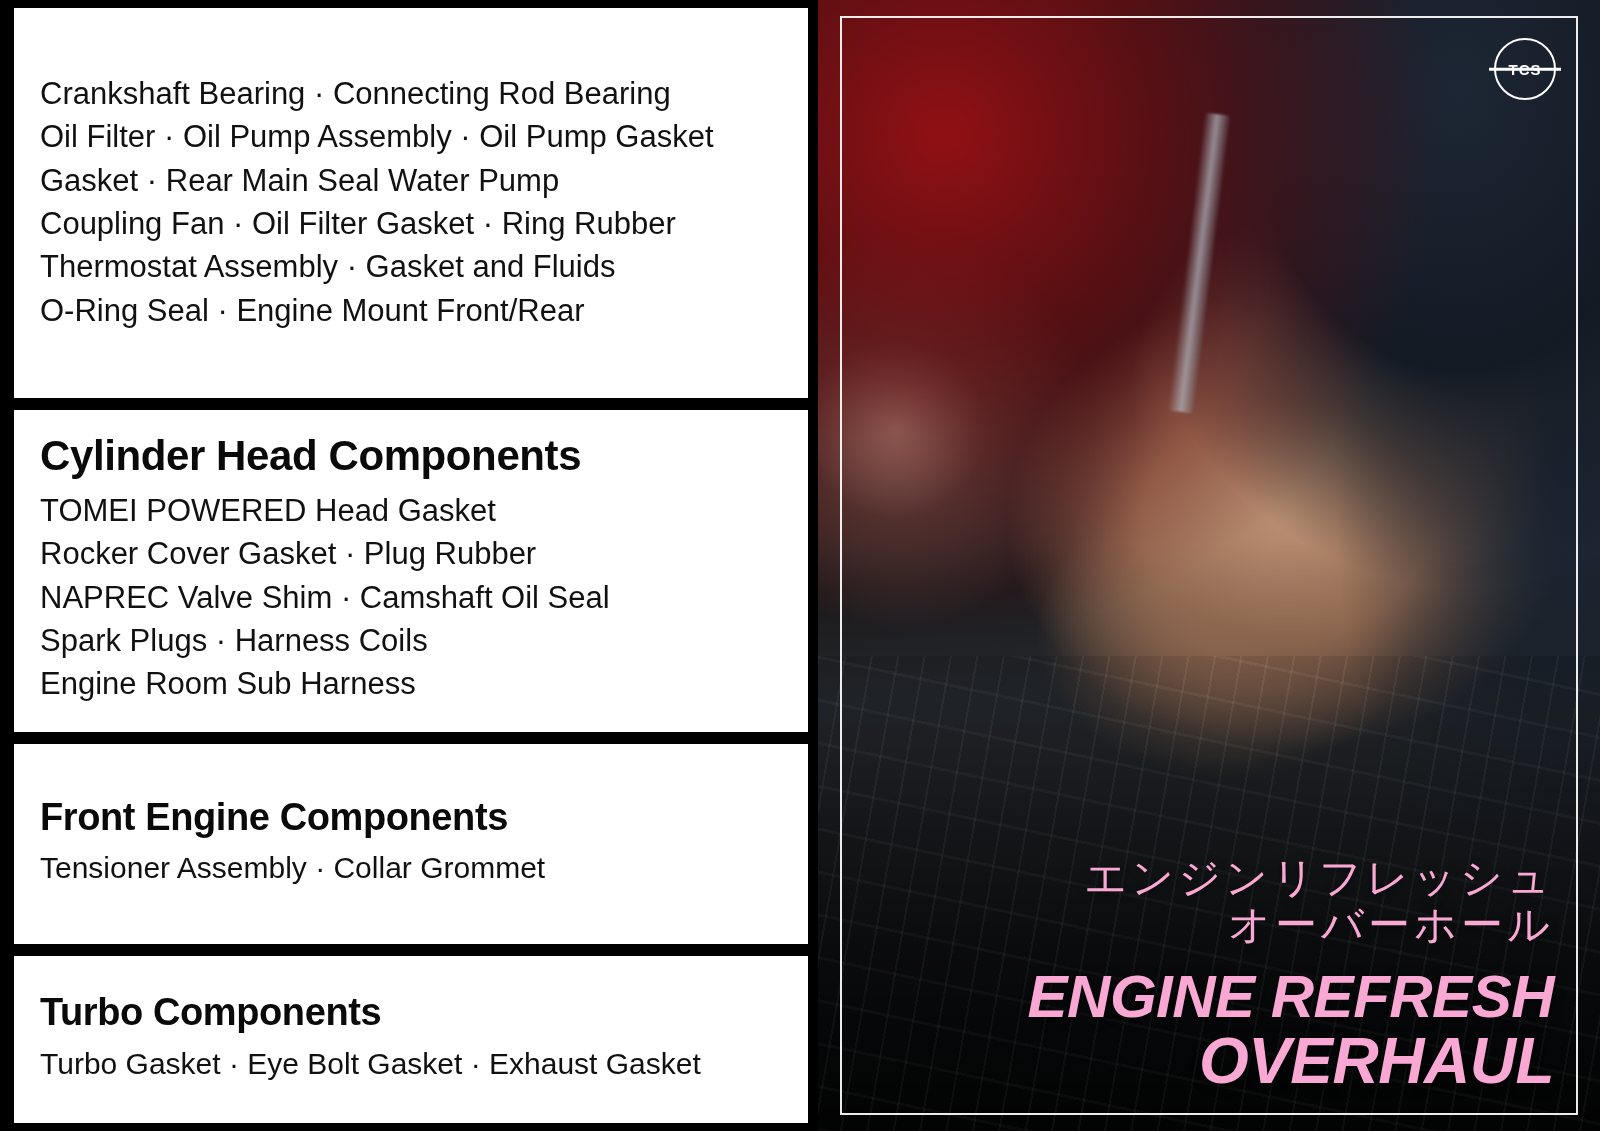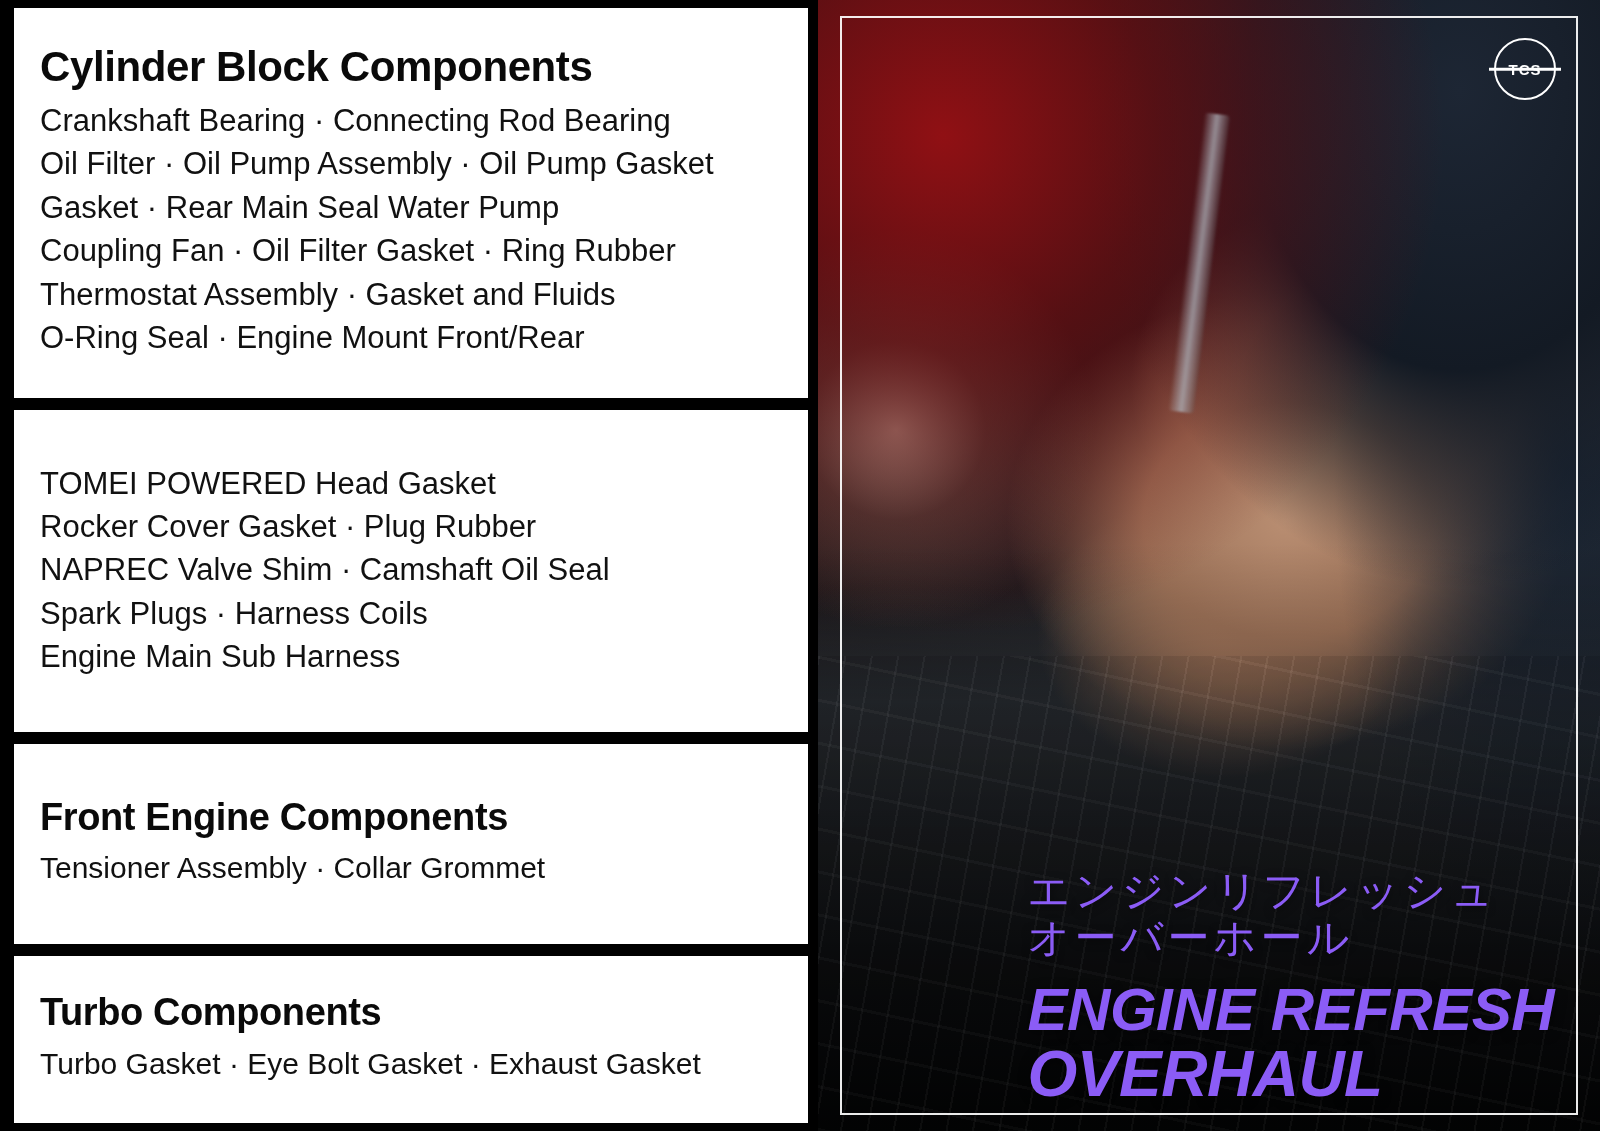--- a/index.html
+++ b/index.html
@@ -176,22 +176,23 @@
     font-weight: bold;
     font-size: 21px;
     letter-spacing: 0.6px;
     text-align: left;
   }
 
   
   .headline {
     position: absolute;
     right: 46px;
-    bottom: 23px;
-    color: #8b5cf6;
+    bottom: 36px;
+    text-align: right;
+    color: #f9a8d4;
   }
   .jp {
     font-size: 42px;
     line-height: 1.12;
     letter-spacing: 4px;
     font-weight: 500;
     text-shadow: 0 2px 10px rgba(0,0,0,0.6);
   }
   .en {
     font-size: 60px;
@@ -205,38 +206,38 @@
   .en .line2 { font-size: 64px; }
 </style>
 </head>
 <body>
 
 <div class="poster">
 
   <div class="left-panel">
 
     <div class="section sec-block">
-      <h2>Cylinder Block Components</h2>
       <ul>
         <li>Crankshaft Bearing · Connecting Rod Bearing</li>
         <li>Oil Filter · Oil Pump Assembly · Oil Pump Gasket</li>
         <li>Gasket · Rear Main Seal Water Pump</li>
         <li>Coupling Fan · Oil Filter Gasket · Ring Rubber</li>
         <li>Thermostat Assembly · Gasket and Fluids</li>
         <li>O-Ring Seal · Engine Mount Front/Rear</li>
       </ul>
     </div>
 
     <div class="section sec-head">
+      <h2>Cylinder Head Components</h2>
       <ul>
         <li>TOMEI POWERED Head Gasket</li>
         <li>Rocker Cover Gasket · Plug Rubber</li>
         <li>NAPREC Valve Shim · Camshaft Oil Seal</li>
         <li>Spark Plugs · Harness Coils</li>
-        <li>Engine Main Sub Harness</li>
+        <li>Engine Room Sub Harness</li>
       </ul>
     </div>
 
     <div class="section sec-front">
       <h2>Front Engine Components</h2>
       <ul>
         <li>Tensioner Assembly · Collar Grommet</li>
       </ul>
     </div>
 

